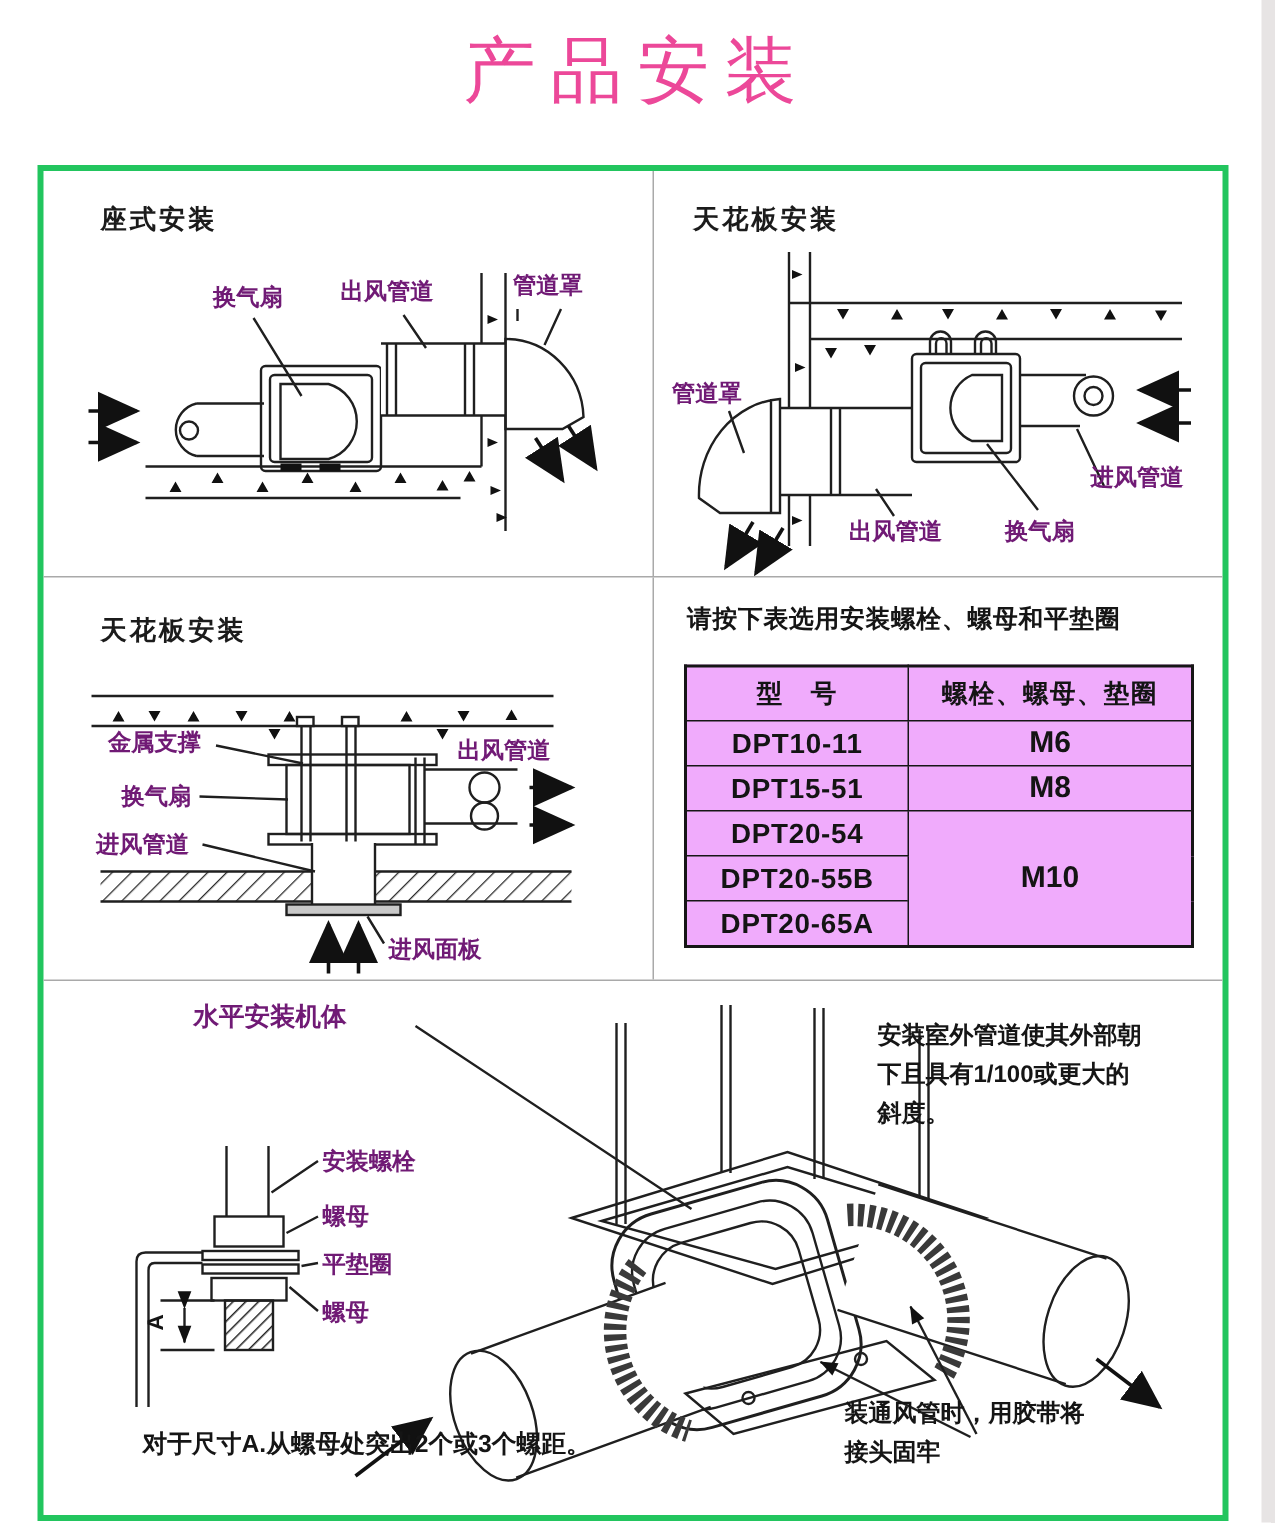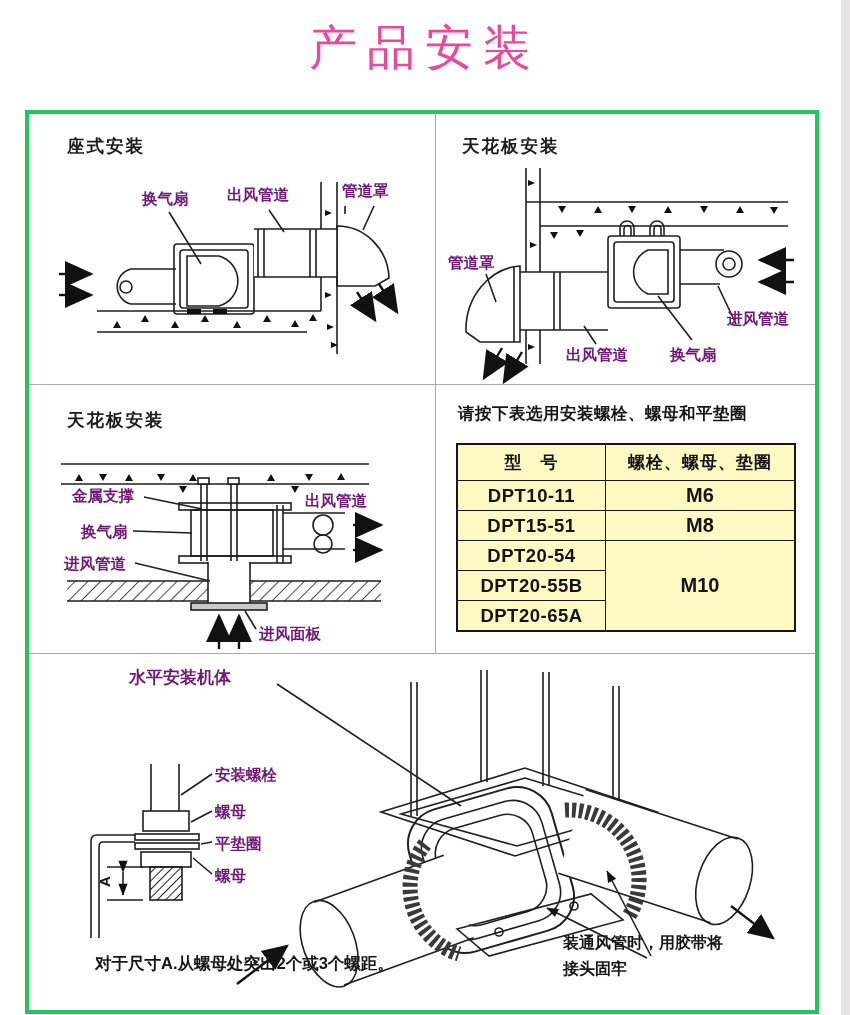--- a/index.html
+++ b/index.html
@@ -22,21 +22,21 @@
   .fillb{fill:#111;stroke:none;}
   .white{fill:#fff;stroke:none;}
   .ptitle{position:absolute;font:700 17.5px/1.2 "Liberation Sans",sans-serif;
           letter-spacing:2px;color:#1b1b1b;white-space:nowrap;}
   .lbl{position:absolute;font:600 15.5px/1.2 "Liberation Sans",sans-serif;
        color:#701a75;white-space:nowrap;}
   .note{position:absolute;font:600 16px/1.62 "Liberation Sans",sans-serif;color:#151515;}
   .instr{position:absolute;left:22px;top:18px;font:700 16.5px/1.3 "Liberation Sans",sans-serif;
          letter-spacing:.5px;color:#151515;}
   .tblwrap{position:absolute;left:20px;top:58px;}
-  table.spec{border-collapse:collapse;border:2.5px solid #161616;background:#fef9c3;}
+  table.spec{border-collapse:collapse;border:2.5px solid #161616;background:#f0abfc;}
   table.spec th,table.spec td{border:1.7px solid #161616;text-align:center;color:#141414;
          font-family:"Liberation Sans",sans-serif;}
   table.spec th{height:33px;font-size:17px;font-weight:700;letter-spacing:1px;}
   .cmodel{width:145px;} .chard{width:186px;}
   td.model{height:27px;font-size:18.5px;font-weight:700;letter-spacing:.5px;}
   td.size{font-size:20px;font-weight:700;}
   .dimA{position:absolute;font:700 15px/1 "Liberation Sans",sans-serif;color:#151515;
         transform:rotate(-90deg);}
 </style>
 </head>
@@ -343,20 +343,21 @@
           <line class="thick" x1="702" y1="252" x2="744" y2="284" marker-end="url(#ab5)"></line>
         </g>
 
         <g class="ln" stroke-width="1.3">
           <line x1="618" y1="304" x2="518" y2="254" marker-end="url(#as5)"></line>
           <line x1="622" y1="302" x2="578" y2="217" marker-end="url(#as5)"></line>
         </g>
       </svg>
 
       <span class="lbl" style="left:100px;top:14px;font-size:17px">水平安装机体</span>
+      <div class="note" style="left:556px;top:24px;width:184px">安装室外管道使其外部朝下且具有1/100或更大的斜度。</div>
       <span class="lbl" style="left:186px;top:112px">安装螺栓</span>
       <span class="lbl" style="left:186px;top:149px">螺母</span>
       <span class="lbl" style="left:186px;top:181px">平垫圈</span>
       <span class="lbl" style="left:186px;top:213px">螺母</span>
       <span class="dimA" style="left:70px;top:220px">A</span>
       <div class="note" style="left:66px;top:296px;font-size:16.5px;white-space:nowrap">对于尺寸A.从螺母处突出2个或3个螺距。</div>
       <div class="note" style="left:534px;top:276px;width:172px;font-size:16px">装通风管时，用胶带将接头固牢</div>
     </div>
   </div>
 </div>

